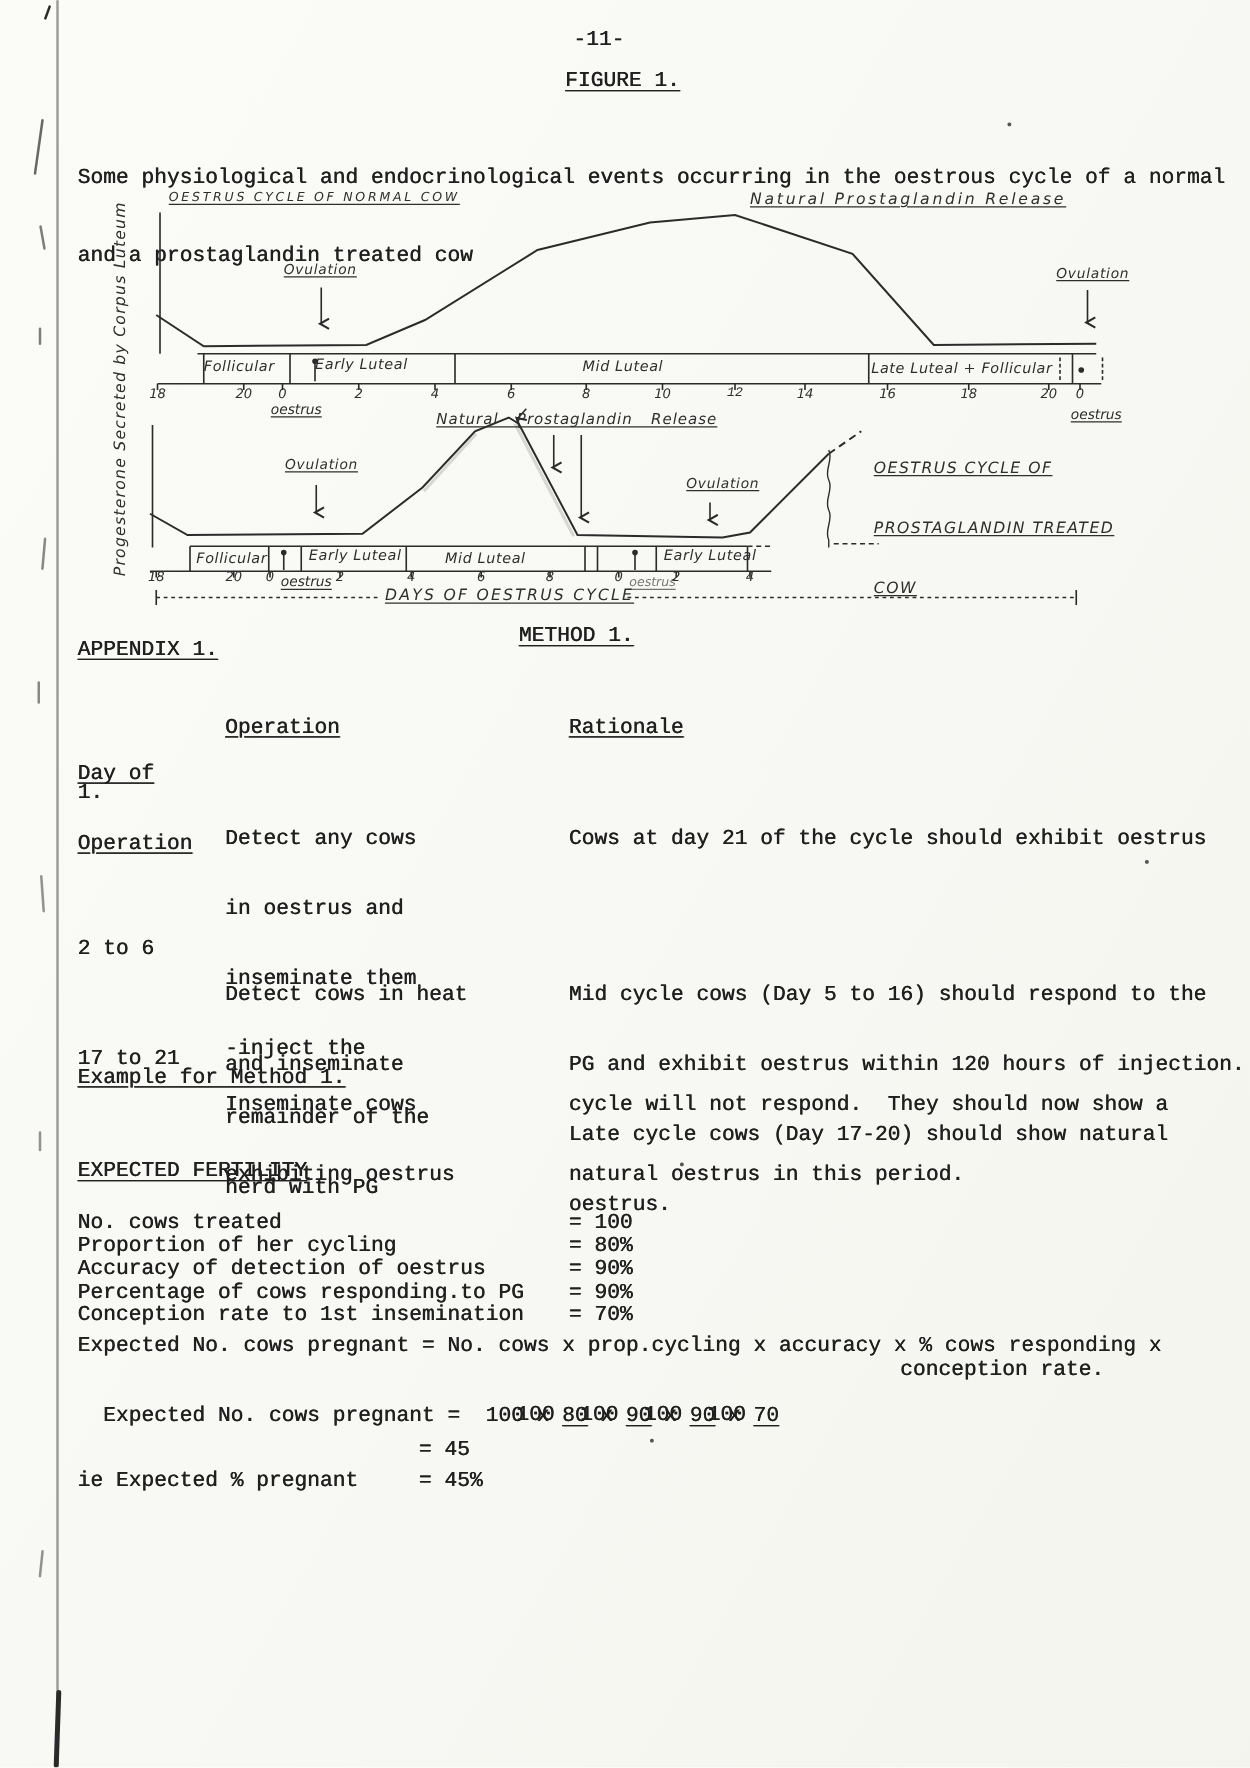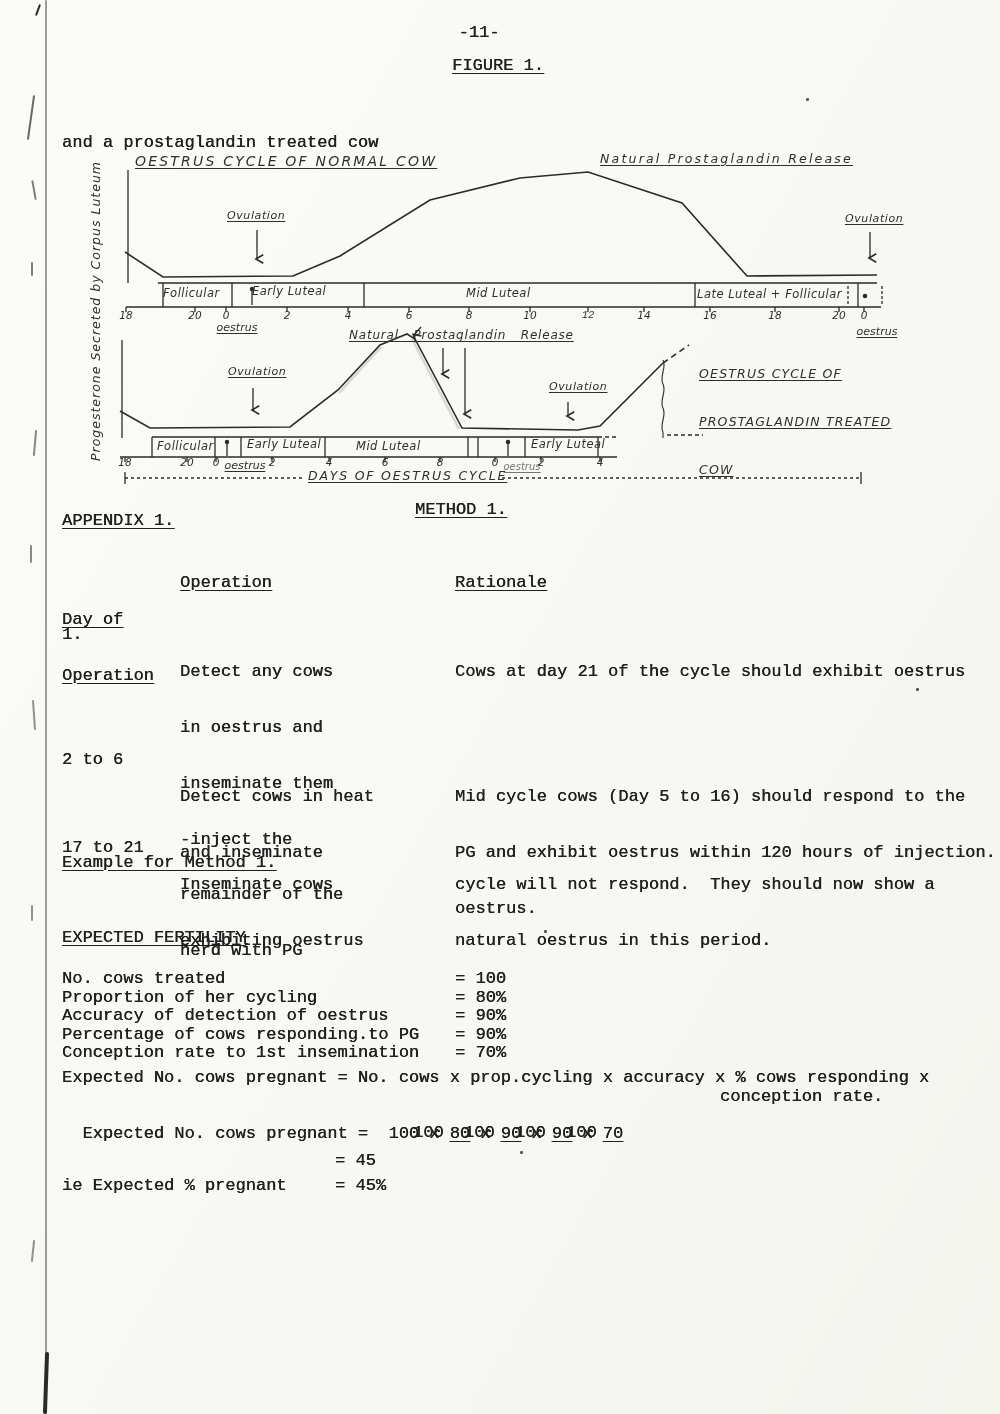--- a/index.html
+++ b/index.html
@@ -9,21 +9,21 @@
   .tw{position:absolute;font-family:"Liberation Mono","DejaVu Sans Mono",monospace;
       font-size:17px;line-height:18.6px;color:#202020;white-space:pre;
       text-shadow:0.35px 0 0 #202020;}
   .cap{line-height:21px;}
   .ctr{left:0;width:958px;text-align:center;}
   .ul{text-decoration:underline;text-underline-offset:3px;}
   .unum{text-decoration:underline;text-underline-offset:3px;}
   .hw{position:absolute;font-family:"DejaVu Sans",sans-serif;font-style:italic;
       color:#2e2e2e;white-space:pre;}
   .hwu{text-decoration:underline;text-underline-offset:2px;}
-  .figtitle{font-size:14px;letter-spacing:2.2px;}
+  .figtitle{font-size:10px;letter-spacing:2.2px;}
   .npg{font-size:12.5px;letter-spacing:2.2px;}
   .npg2{font-size:12px;word-spacing:10px;letter-spacing:0.8px;}
   .ovul{font-size:11px;letter-spacing:0.6px;}
   .phase{font-size:11.5px;letter-spacing:0.5px;}
   .tickl{font-size:10.5px;transform:translateX(-50%);}
   .oest{font-size:11px;transform:translateX(-50%);}
   .treated{font-size:12.5px;letter-spacing:1.2px;line-height:16px;}
   .days{font-size:12.5px;letter-spacing:1.8px;}
   .ylab{font-size:12.5px;letter-spacing:1px;top:150px;left:88px;width:322px;
         text-align:center;transform:rotate(-90deg) translateX(-100%);
@@ -47,20 +47,21 @@
 <div class="artifact" style="left:31px;top:905px;width:2px;height:16px;opacity:.5;"></div>
 <div class="artifact" style="left:32px;top:1240px;width:2px;height:22px;transform:rotate(6deg);opacity:.5;"></div>
 <div class="dot" style="left:806px;top:98px;"></div>
 <div class="dot" style="left:544px;top:930px;"></div>
 <div class="dot" style="left:520px;top:1151px;"></div>
 <div class="dot" style="left:916px;top:688px;"></div>
 
 <div class="tw ctr" style="top:24px;">-11-</div>
 <div class="tw ctr ul" style="top:57px;padding-left:19px;">FIGURE 1.</div>
 <div class="tw cap" style="left:62px;top:90px;">
+  <div>Some physiological and endocrinological events occurring in the oestrous cycle of a normal</div>
   <div>and a prostaglandin treated cow</div>
 </div>
 
 <svg width="890" height="350" viewBox="0 0 890 350">
   <defs>
     <marker id="ah" viewBox="0 0 10 10" refX="5" refY="7" markerWidth="8" markerHeight="8" orient="auto">
       <path d="M1,1 L5,8 L9,1" fill="none" stroke="#2b2b2b" stroke-width="1.6"></path>
     </marker>
   </defs>
   <g stroke="#2b2b2b" stroke-width="1.3" fill="none">
@@ -174,20 +175,21 @@
 </div>
 
 <div class="tw" style="left:62px;top:751px;text-align:center;">2 to 6</div>
 <div class="tw" style="left:180px;top:751px;">
   <div>Detect cows in heat</div>
   <div>and inseminate</div>
 </div>
 <div class="tw" style="left:455px;top:751px;">
   <div>Mid cycle cows (Day 5 to 16) should respond to the</div>
   <div>PG and exhibit oestrus within 120 hours of injection.</div>
+  <div>Late cycle cows (Day 17-20) should show natural</div>
   <div>oestrus.</div>
 </div>
 
 <div class="tw" style="left:62px;top:839px;">17 to 21</div>
 <div class="tw" style="left:180px;top:839px;">
   <div>Inseminate cows</div>
   <div>exhibiting oestrus</div>
 </div>
 <div class="tw" style="left:455px;top:839px;">
   <div>cycle will not respond.  They should now show a</div>

